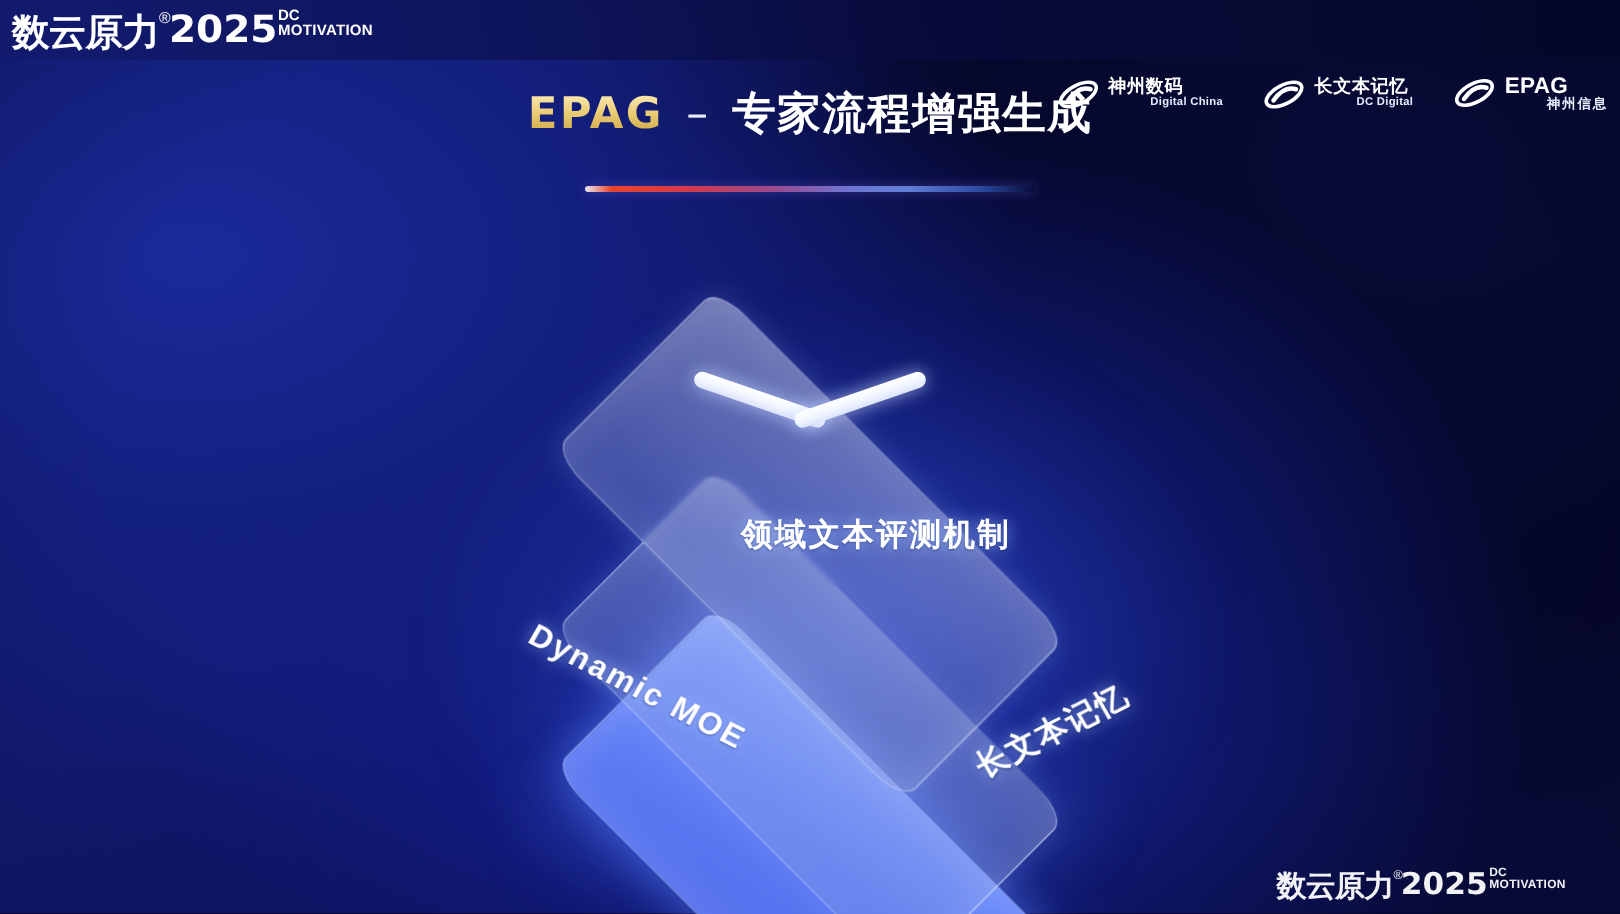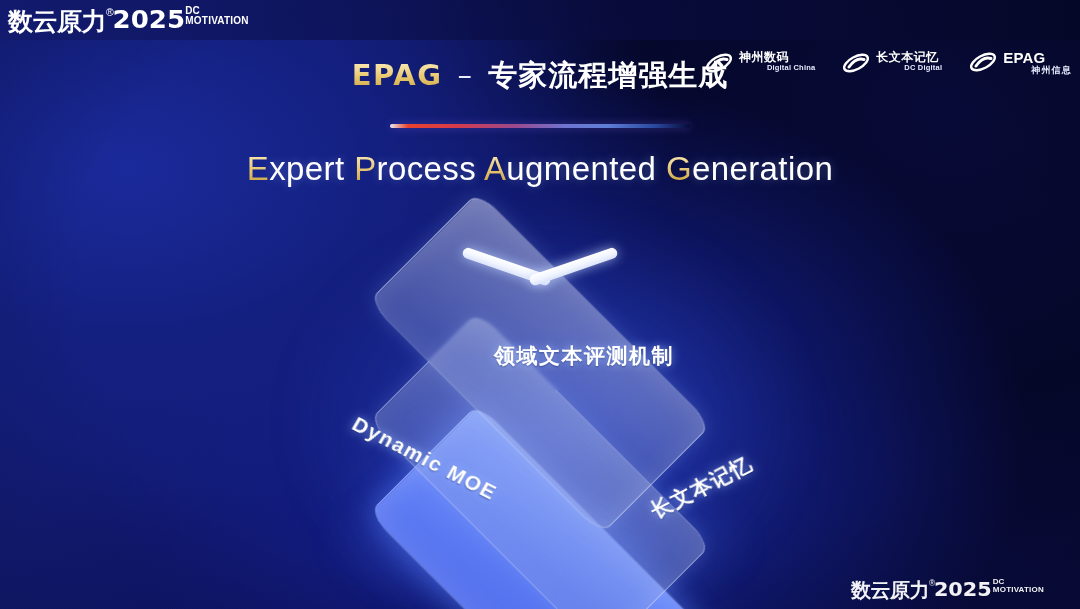--- a/index.html
+++ b/index.html
@@ -391,21 +391,20 @@
   </div>
 
   <div class="title-main">
     <span class="epag">EPAG</span>
     <span class="dash">–</span>
     <span class="cn">专家流程增强生成</span>
   </div>
 
   <div class="rule"></div>
 
-  <div class="title-sub" id="subtitle"><span class="g">E</span><span class="w">xpert </span><span class="g">P</span><span class="w">rocess </span><span class="g">A</span><span class="w">ugmented </span><span class="g">G</span><span class="w">eneration</span></div>
 
   <div class="stack">
 
     <div class="stack-underglow"></div>
 
     <div class="plate-wrap" id="plate-bot-wrap">
       <div class="plate" id="plate-bot"></div>
     </div>
 
     <div class="plate-wrap" id="plate-mid-wrap">

